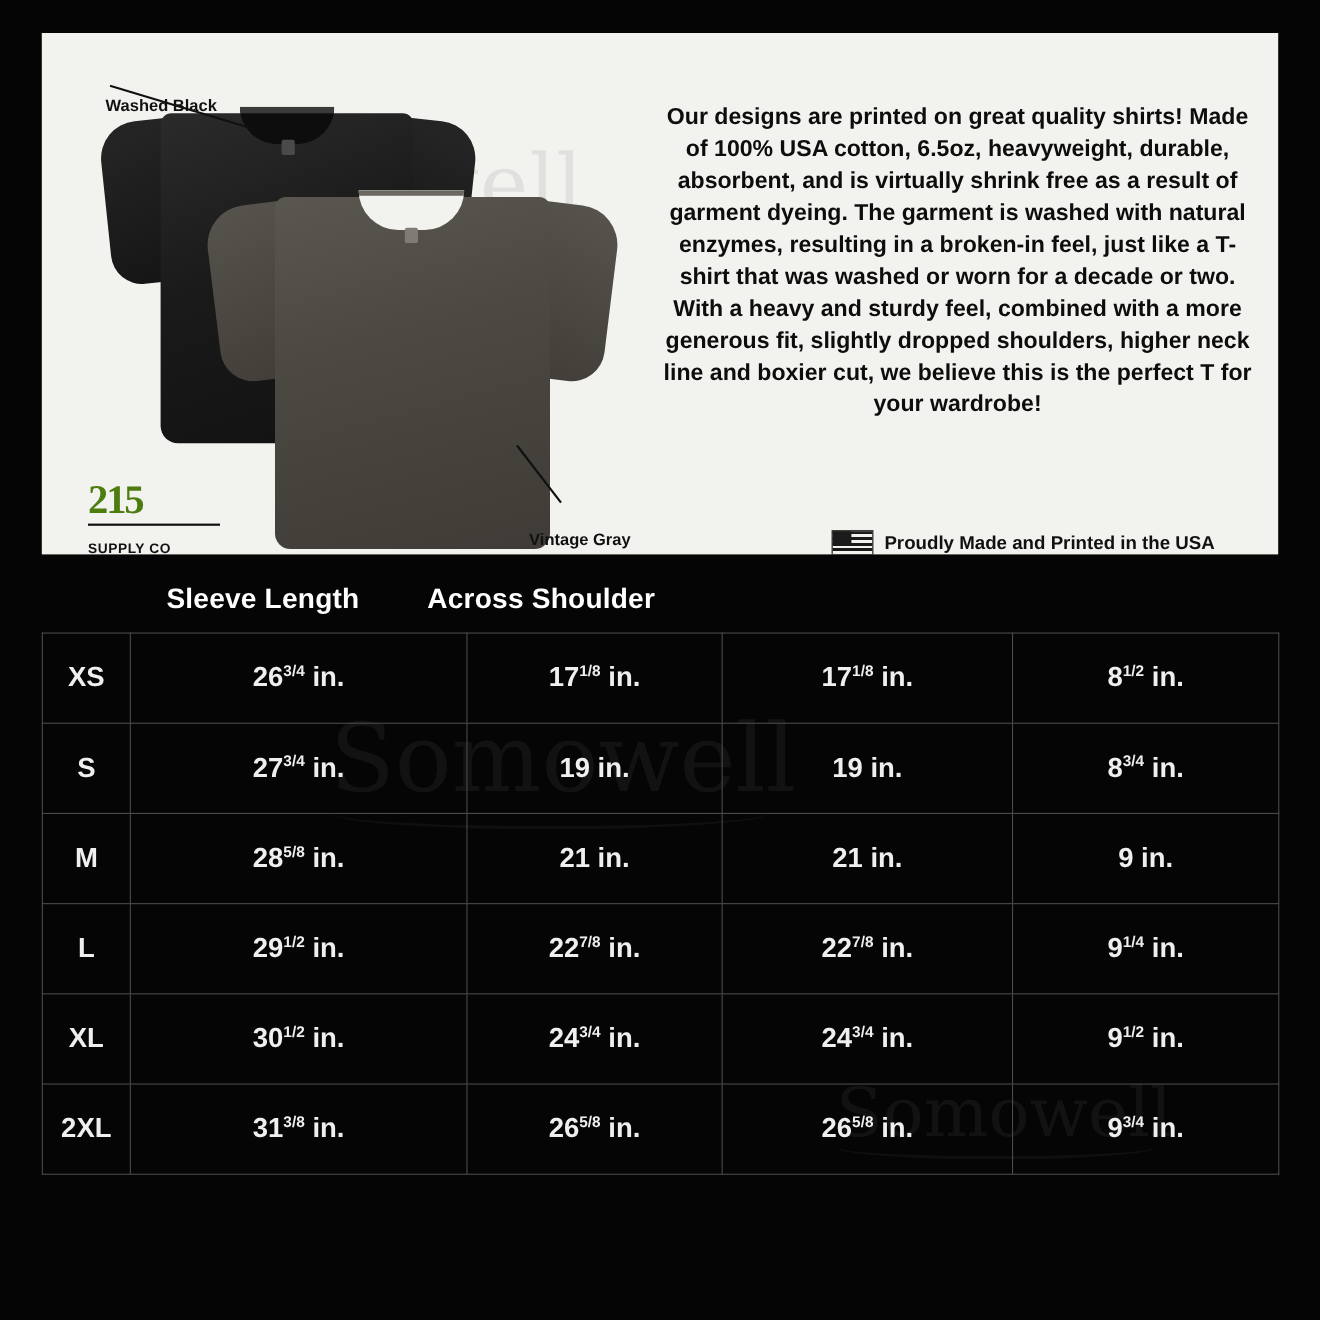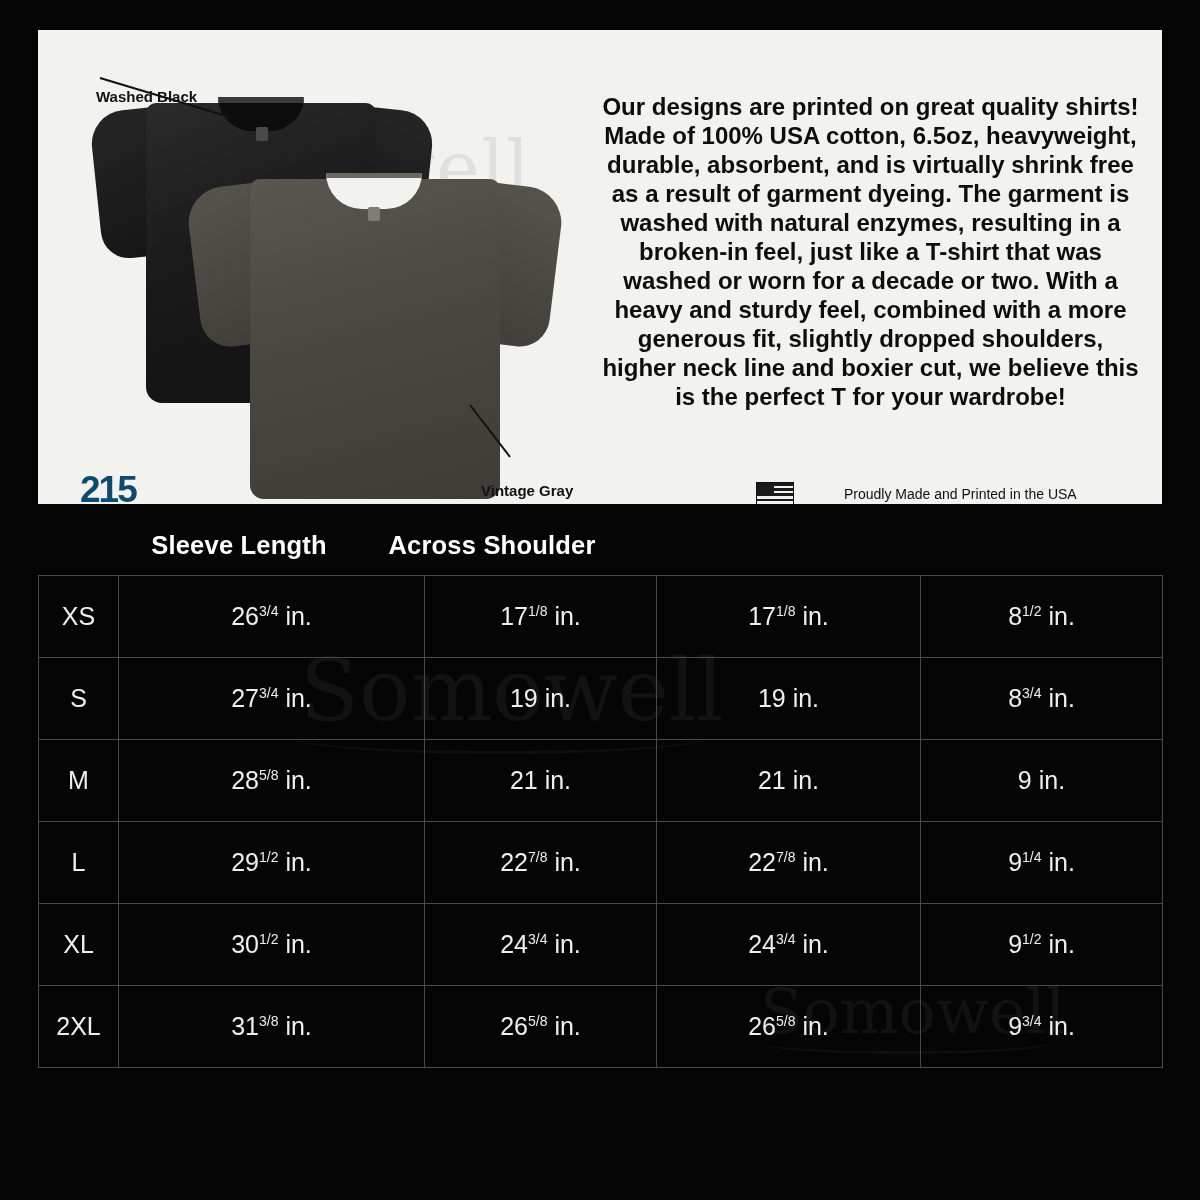--- a/index.html
+++ b/index.html
@@ -121,43 +121,42 @@
   }
   .callout-line { position: absolute; }
 
   
   .logo {
     position: absolute;
     left: 42px; top: 406px;
     width: 120px;
   }
   .logo .mark {
-    font-family: Liberation Sans, sans-serif;
+    font-family: Liberation Serif, serif;
     font-weight: bold;
     font-size: 37px;
-    color: #0c4a6e;
+    color: #4d7c0f;
     letter-spacing: -2px;
     line-height: 1;
-    margin-top: 35px;
   }
   .logo .sub1 {
     font-size: 12.5px; font-weight: bold; color: #111;
     letter-spacing: 0.5px; margin-top: 3px;
     border-top: 2px solid #111;
     padding-top: 14px;
   }
   .logo .sub2 { font-size: 7.5px; color: #111; letter-spacing: 1px; margin-top: 1px; }
 
   
   .copy {
     position: absolute;
     left: 560px; top: 62px;
     width: 545px;
     text-align: center;
-    font-size: 24px;
+    font-size: 21px;
     line-height: 29px;
     font-weight: bold;
     color: #0d0d0d;
   }
 
   
   .usa {
     position: absolute;
     left: 718px; top: 452px;
     display: flex; align-items: center; gap: 10px;
@@ -170,21 +169,21 @@
       #f2f2ef 2.6px, #f2f2ef 5.2px
     );
     border: 1px solid #111;
     position: relative;
   }
   .usa .flag::after {
     content:"";
     position: absolute; left:0; top:0; width: 17px; height: 13px;
     background: #1b1b1b;
   }
-  .usa .usa-text { font-size: 14px; font-weight: normal; color: #111; margin-left: 40px; }
+  .usa .usa-text { font-size: 17px; font-weight: bold; color: #111; }
 
   
   .table-head {
     position: absolute;
     left: 38px; top: 515px;
     width: 1124px; height: 60px;
     display: flex;
     color: #fff;
   }
   .th {
@@ -200,21 +199,21 @@
     width: 1124px;
     border-collapse: collapse;
     color: #efefef;
     table-layout: fixed;
   }
   .size-table td {
     border: 1px solid #4a4a4a;
     height: 82px;
     text-align: center;
     font-size: 25px;
-    font-weight: normal;
+    font-weight: bold;
     position: relative;
   }
   .size-table td.size-cell {
     width: 80px;
     font-size: 25px;
   }
   .frac { display: inline-block; position: relative; }
   .frac sup { font-size: 0.56em; vertical-align: super; line-height: 0; }
 
   .watermark-mid, .watermark-low {

